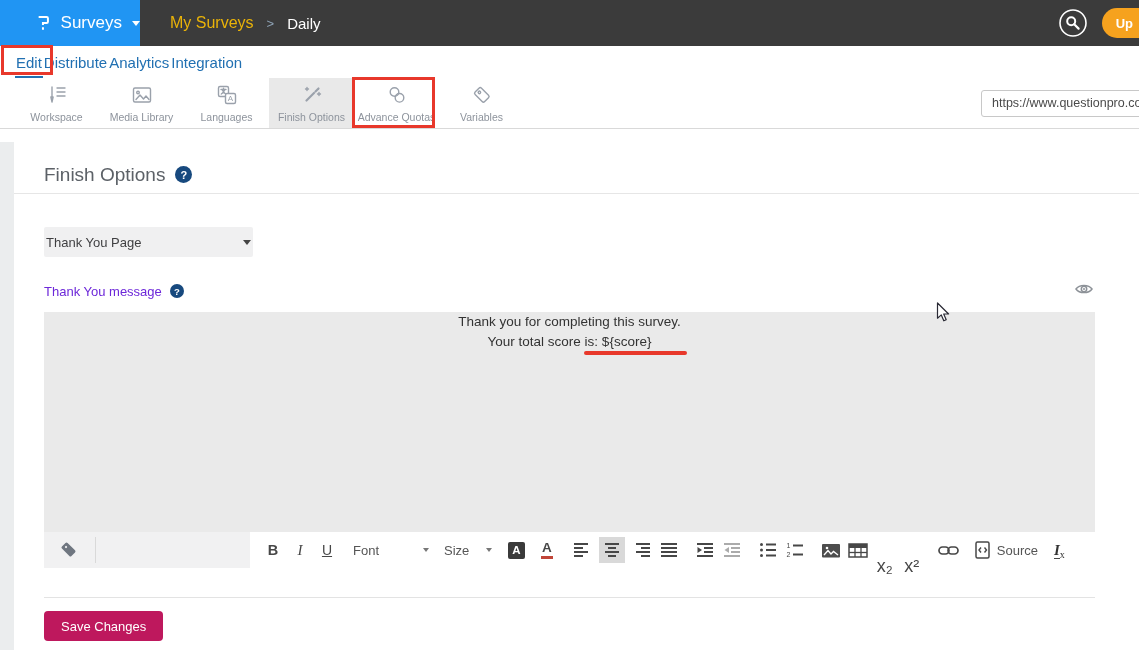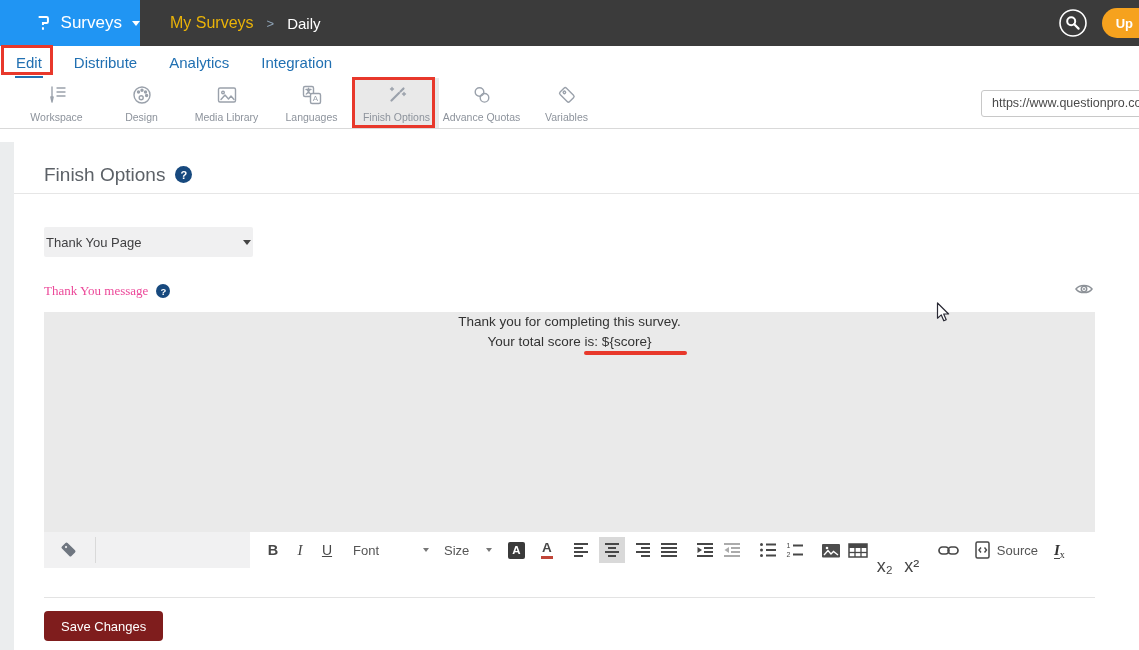--- a/index.html
+++ b/index.html
@@ -14,21 +14,21 @@
   .breadcrumb { margin-left:30px; display:flex; align-items:center; gap:13px; }
   .bc-parent { color:#eab308; font-size:16px; cursor:pointer; }
   .bc-sep { color:#8ea2b5; font-size:13px; }
   .bc-current { color:#fff; font-size:15px; }
   .topbar-right { margin-left:auto; display:flex; align-items:center; }
   .search-btn { width:28px; height:28px; margin-right:15px; cursor:pointer; }
   .upgrade-btn { height:30px; border-radius:16px; background:#f6a21e; color:#fff; font-size:13px; font-weight:bold;
                  display:flex; align-items:center; padding:0 42px 0 14px; margin-right:-36px; cursor:pointer; }
 
   
-  .tabs { height:32px; background:#fff; display:flex; align-items:flex-end; padding-left:15px; gap:30px; }
+  .tabs { height:32px; background:#fff; display:flex; align-items:flex-end; padding-left:15px; }
   .tab { color:#2170b2; font-size:15px; padding:5px 1px 7px; cursor:pointer; }
   .tab.active { border-bottom:2px solid #2170b2; padding-bottom:5px; }
 
   
   .icon-toolbar { height:51px; background:#fff; border-bottom:1px solid #d9d9d9; display:flex; padding-left:14px; }
   .tool-item { width:85px; height:50px; display:flex; flex-direction:column; align-items:center; justify-content:center; gap:4px;
                color:#9aa1ab; cursor:pointer; }
   .tool-item.highlighted { background:#e9e9e9; }
   .tool-label { font-size:10.5px; color:#8d939c; white-space:nowrap; }
   .tool-item svg { stroke:#9aa1ab; fill:none; stroke-width:1.4; stroke-linecap:round; stroke-linejoin:round; }
@@ -43,21 +43,21 @@
   .help-badge { width:17px; height:17px; border-radius:50%; background:#17497e; color:#fff; font-size:11px; font-weight:bold;
                 display:flex; align-items:center; justify-content:center; cursor:pointer; }
   .help-badge.sm { width:14px; height:14px; font-size:9.5px; }
   .title-divider { border:none; border-top:1px solid #e6e6e6; margin:0 -44px 0 -30px; }
 
   .dropdown { margin-top:33px; width:209px; height:30px; background:#f0f0f1; border-radius:2px; display:flex; align-items:center;
               padding:0 2px; font-size:13px; color:#3f3f41; cursor:pointer; }
   .dropdown .dd-caret { margin-left:auto; width:0; height:0; border-left:4px solid transparent; border-right:4px solid transparent; border-top:5px solid #444; }
 
   .msg-row { margin-top:24px; display:flex; align-items:center; gap:8px; }
-  .msg-label { font-size:13px; color:#ec4899;font-family:Liberation Serif, serif; }
+  .msg-label { font-size:13px; color:#6d28d9; }
   .eye-wrap { margin-left:auto; cursor:pointer; }
 
   
   .editor { margin-top:11px; }
   .editor-content { height:220px; background:#eaeaea; text-align:center; font-size:13.5px; color:#333; line-height:1.5; cursor:text; }
   .editor-toolbar { height:36px; background:#fff; display:flex; align-items:center; }
   .tb-left { width:206px; height:36px; background:#f1f1f2; display:flex; align-items:center; padding-left:14px; flex:none; }
   .tb-sep { width:1px; height:26px; background:#d9d9d9; margin-left:15px; }
   .tb-btns { display:flex; align-items:center; gap:7px; padding-left:13px; color:#474747; }
   .tb-btn { min-width:20px; height:26px; display:flex; align-items:center; justify-content:center; cursor:pointer; font-size:14px; }
@@ -76,21 +76,21 @@
   .fg-chip { font-size:13.5px; font-weight:bold; color:#474747; border-bottom:3px solid #c14538; line-height:1.1; padding:0 1px; }
   .grp { margin-left:9px; }
   .dim { opacity:0.45; }
   .sub-sup { font-size:18px; color:#474747; font-weight:normal;margin-top:32px; }
   .src-btn { display:flex; align-items:center; gap:6px; color:#555; font-size:13px; cursor:pointer; margin-left:9px; }
   .rf-btn { font-family:"Liberation Serif",serif; cursor:pointer; margin-left:9px; color:#333; }
   .rf-main { font-style:italic; font-size:15px; font-weight:bold; border-bottom:1.5px solid #474747; }
   .rf-sub { font-size:10px; vertical-align:-3px; }
 
   .save-divider { border:none; border-top:1px solid #e3e3e3; margin:29px 0 0; }
-  .save-btn { margin-top:13px; height:30px; background:#7f1d1d; border:none; border-radius:4px; color:#fff; font-size:13px;
+  .save-btn { margin-top:13px; height:30px; background:#be185d; border:none; border-radius:4px; color:#fff; font-size:13px;
               padding:0 17px; cursor:pointer; font-family:"Liberation Sans",sans-serif; }
 
   
   .anno { position:absolute; border:3px solid #e8382b; pointer-events:none; }
   .anno-edit { left:1px; top:45px; width:52px; height:30px; }
   .anno-finish { left:352px; top:77px; width:83px; height:51px; }
   .anno-underline { position:absolute; left:584px; top:351px; width:103px; height:4px; background:#e8382b; border-radius:2px; pointer-events:none; }
   .cursor { position:absolute; left:936px; top:302px; pointer-events:none; }
 </style>
 </head>
@@ -134,31 +134,20 @@
       <svg width="24" height="24" viewBox="0 0 24 24">
         <line x1="7" y1="4" x2="7" y2="14"></line>
           <path d="M5.9 14 H8.1 L7 19 Z"></path>
         <line x1="12" y1="5" x2="20" y2="5"></line>
           <line x1="12" y1="9" x2="20" y2="9"></line>
           <line x1="12" y1="13" x2="20" y2="13"></line>
       </svg>
       <span class="tool-label">Workspace</span>
     </div>
 
-    <div class="tool-item">
-      <svg width="24" height="24" viewBox="0 0 24 24">
-        <circle cx="12" cy="12" r="8"></circle>
-        <circle cx="8.5" cy="9" r="1" fill="#9aa1ab"></circle>
-          <circle cx="12" cy="7.2" r="1" fill="#9aa1ab"></circle>
-        <circle cx="15.5" cy="9" r="1" fill="#9aa1ab"></circle>
-          <circle cx="16.6" cy="12.5" r="1" fill="#9aa1ab"></circle>
-        <circle cx="11.2" cy="14.8" r="2"></circle>
-      </svg>
-      <span class="tool-label">Design</span>
-    </div>
 
     <div class="tool-item">
       <svg width="24" height="24" viewBox="0 0 24 24">
         <rect x="3.5" y="5" width="17" height="14" rx="1.5"></rect>
         <circle cx="8" cy="9.5" r="1.3"></circle>
         <path d="M6 16.5 l4 -4.5 3.5 4 2.5 -3 3 3.5"></path>
       </svg>
       <span class="tool-label">Media Library</span>
     </div>
 

